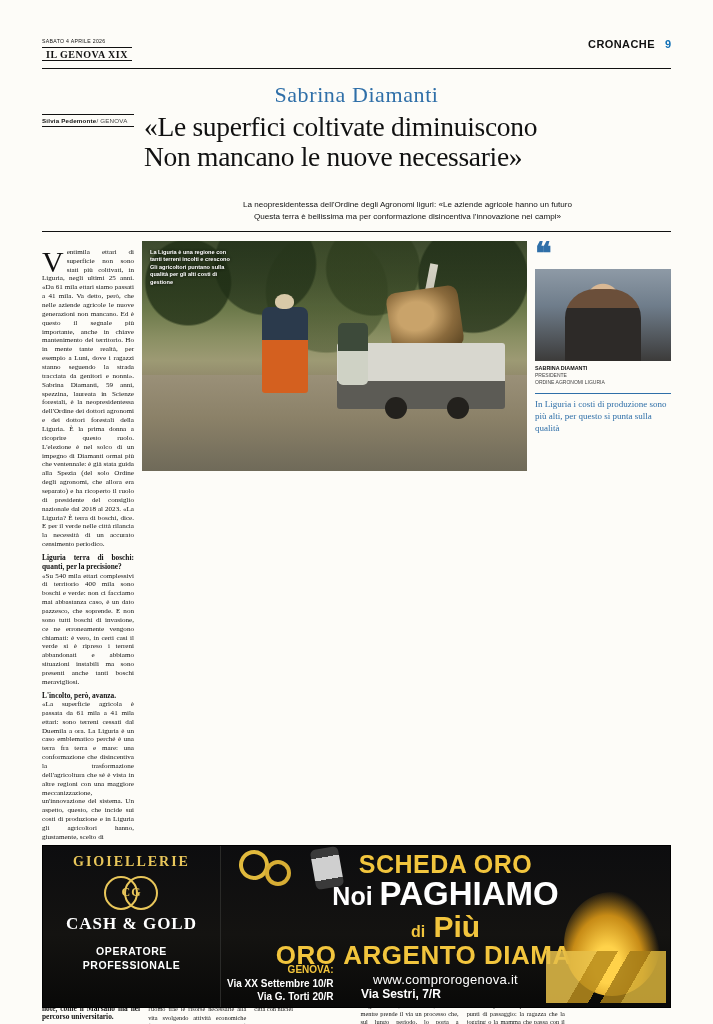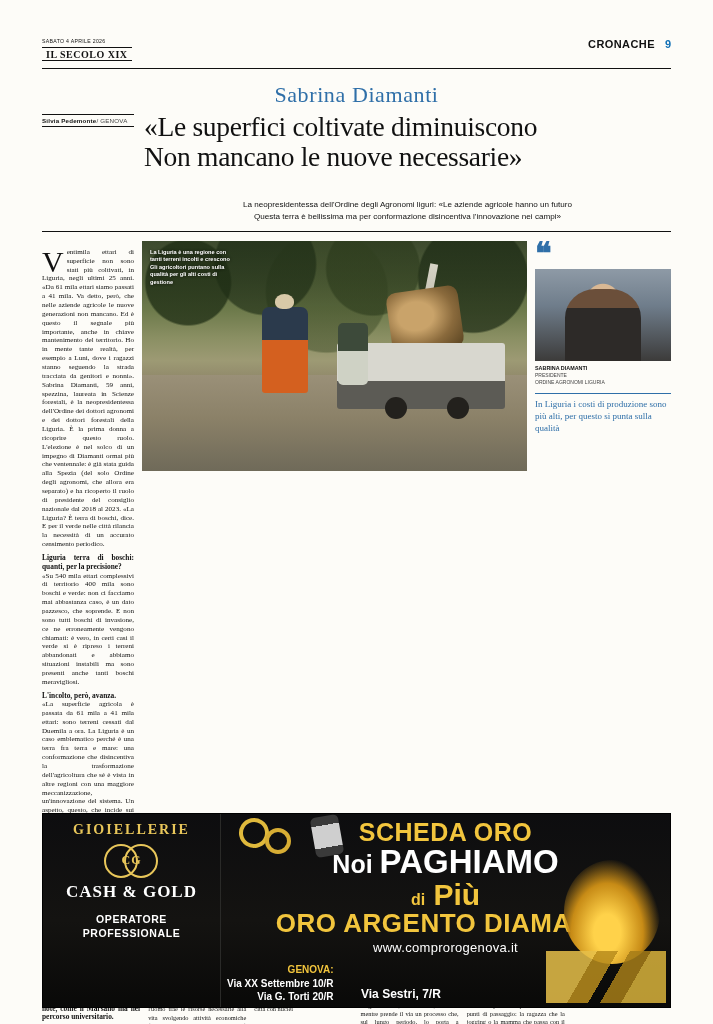--- a/index.html
+++ b/index.html
@@ -209,21 +209,21 @@
     padding: 2px 0; margin: 2px 0 4px 0; letter-spacing: .4px;
   }
   .scheda-title {
     font-family: "Liberation Serif", serif;
     font-size: 8.2px; font-weight: 700; line-height: 1.2; color: #111;
     margin-bottom: 4px;
   }
   
   .advert {
     position: absolute; left: 42px; right: 42px; bottom: 16px;
-    height: 195px;
+    height: 163px;
     background: linear-gradient(180deg,#0d0d0f 0%, #141311 55%, #090908 100%);
     display: flex; overflow: hidden;
     border: 1px solid #000;
     margin-top: 44px;
   }
   .ad-left {
     width: 178px; flex: 0 0 178px; padding: 8px 6px;
     display: flex; flex-direction: column; align-items: center; justify-content: flex-start;
     border-right: 1px solid #2a2a28;
   }
@@ -318,21 +318,21 @@
 </style>
 </head>
 <body>
 
 <div class="page">
   <div class="inner">
 
     <div class="masthead">
       <div class="mast-left">
         <div class="mast-date">SABATO 4 APRILE 2026</div>
-        <div class="mast-logo">IL SECOLO XIX</div>
+        <div class="mast-logo">IL GENOVA XIX</div>
       </div>
       <div class="mast-right">
         <div class="mast-section">CRONACHE</div>
         <div class="mast-page">9</div>
       </div>
     </div>
     <div class="mast-rule"></div>
 
     <div class="kicker-name">Sabrina Diamanti</div>
 

